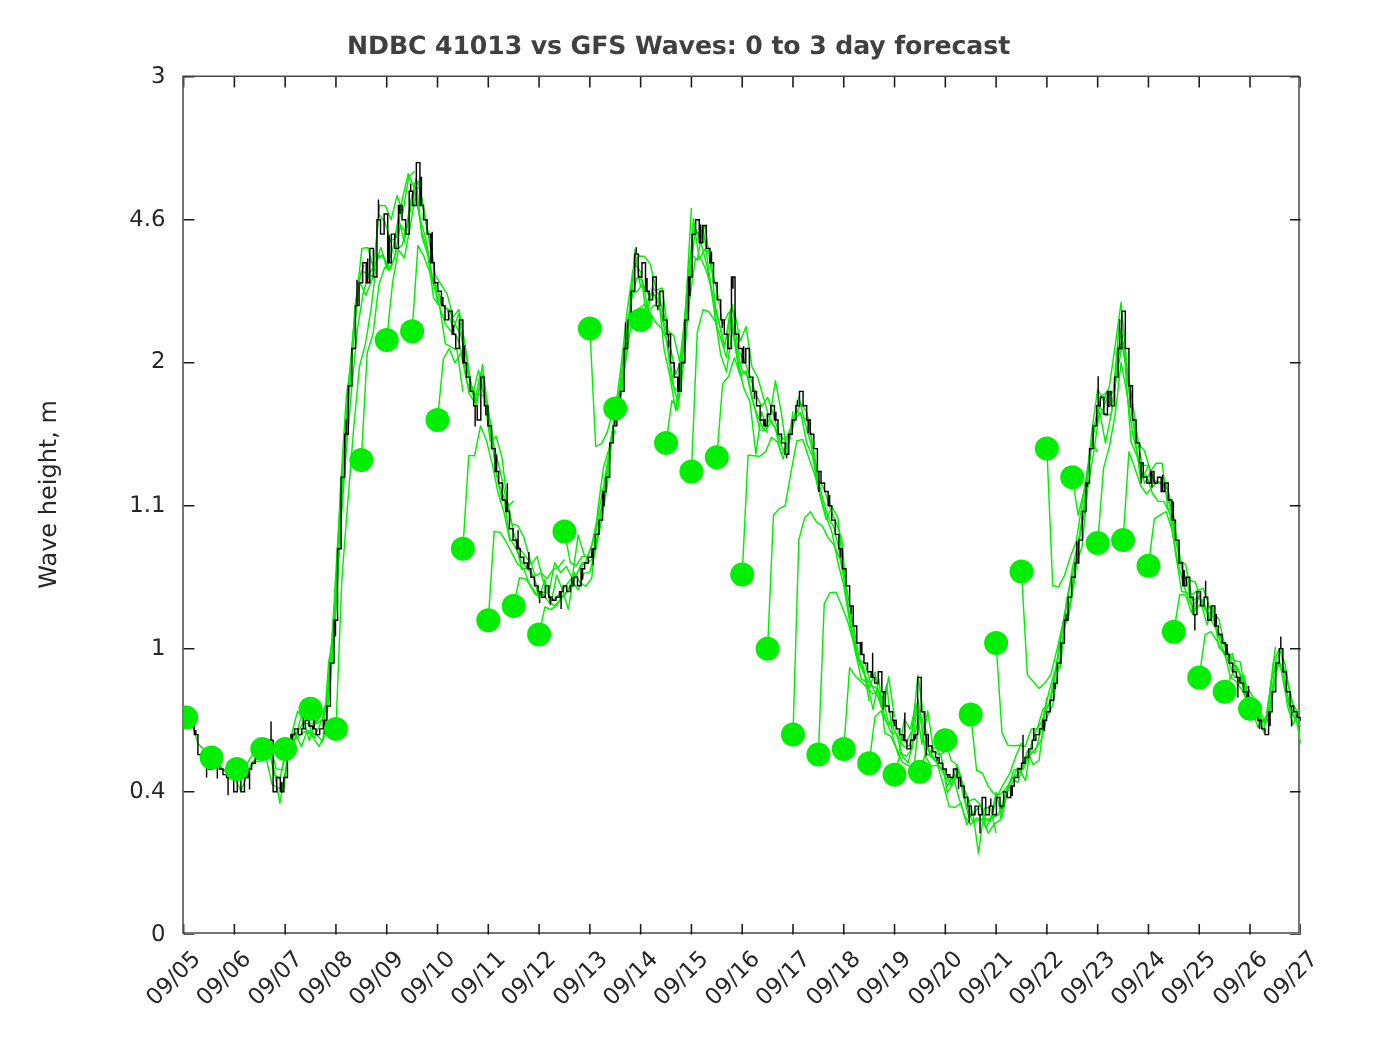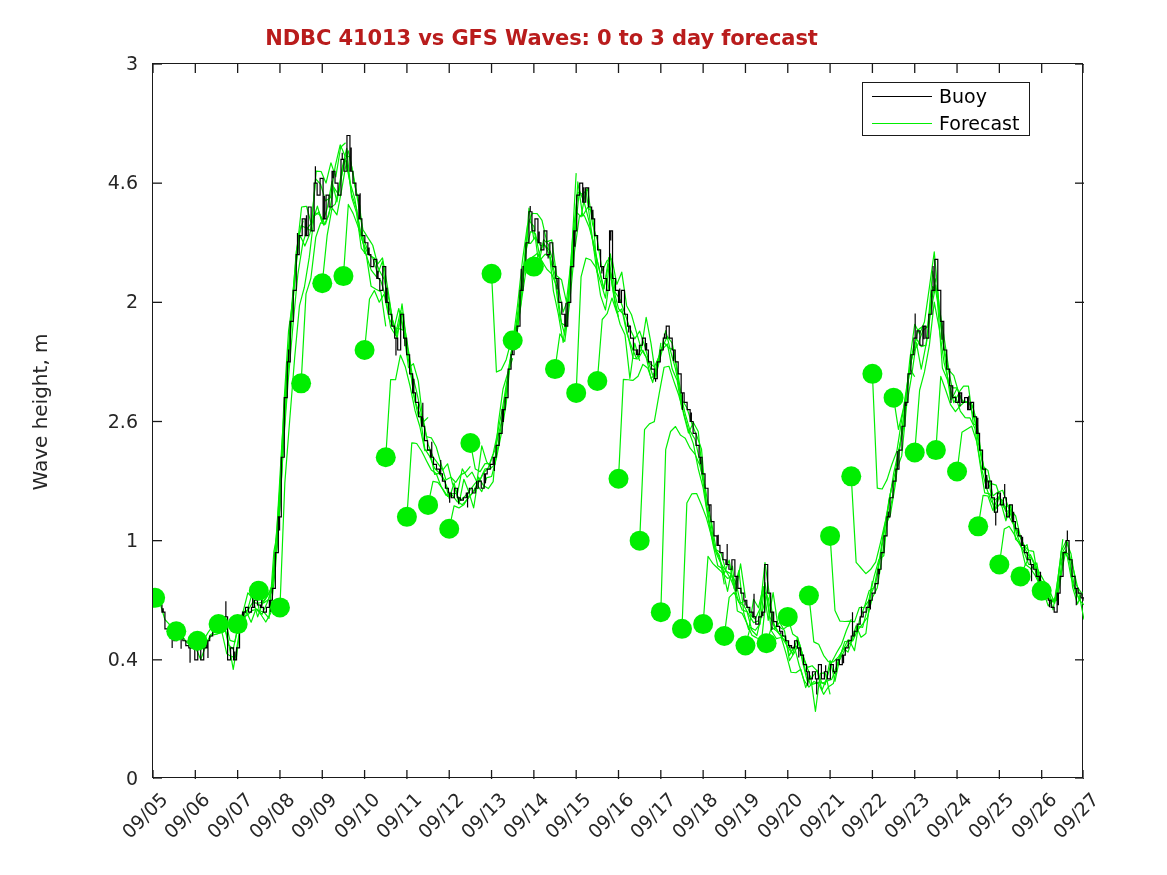--- a/index.html
+++ b/index.html
@@ -20,23 +20,24 @@
     background: #ffffff;
   }
   #chart-title {
     position: absolute;
     left: 0;
     top: 26px;
     width: 1083px;
     text-align: center;
     font-size: 21px;
     font-weight: bold;
-    color: #b91c1c;
+    color: #404040;
     letter-spacing: -0.1px;
     font-family: "DejaVu Sans", sans-serif;
+    padding-left: 24px;
   }
   #ylabel {
     position: absolute;
     left: -190px;
     top: 400px;
     width: 460px;
     text-align: center;
     font-size: 20px;
     color: #262626;
     transform: rotate(-90deg);
@@ -121,21 +122,21 @@
 <div id="figure">
 
   <div id="chart-title">NDBC 41013 vs GFS Waves: 0 to 3 day forecast</div>
 
   <div id="ylabel">Wave height, m</div>
 
   <div id="ytick-container">
       <div class="ytick-text" style="top: 778px;">0</div>
       <div class="ytick-text" style="top: 658.833px;">0.4</div>
       <div class="ytick-text" style="top: 539.667px;">1</div>
-      <div class="ytick-text" style="top: 420.5px;">2.6</div>
+      <div class="ytick-text" style="top: 420.5px;">1.1</div>
       <div class="ytick-text" style="top: 301.333px;">2</div>
       <div class="ytick-text" style="top: 182.167px;">4.6</div>
       <div class="ytick-text" style="top: 63px;">3</div>
     </div>
 
   <div id="xtick-container">
       <div class="xtick-text" style="left: 90px; top: 788px; width: 66px;">09/05</div>
       <div class="xtick-text" style="left: 132.318px; top: 788px; width: 66px;">09/06</div>
       <div class="xtick-text" style="left: 174.636px; top: 788px; width: 66px;">09/07</div>
       <div class="xtick-text" style="left: 216.955px; top: 788px; width: 66px;">09/08</div>
@@ -313,24 +314,14 @@
           <line x1="0" y1="238.33333333333337" x2="9" y2="238.33333333333337" stroke="#1a1a1a" stroke-width="1.3"></line>
           <line x1="931" y1="238.33333333333337" x2="922" y2="238.33333333333337" stroke="#1a1a1a" stroke-width="1.3"></line>
           <line x1="0" y1="119.16666666666663" x2="9" y2="119.16666666666663" stroke="#1a1a1a" stroke-width="1.3"></line>
           <line x1="931" y1="119.16666666666663" x2="922" y2="119.16666666666663" stroke="#1a1a1a" stroke-width="1.3"></line>
           <line x1="0" y1="0" x2="9" y2="0" stroke="#1a1a1a" stroke-width="1.3"></line>
           <line x1="931" y1="0" x2="922" y2="0" stroke="#1a1a1a" stroke-width="1.3"></line>
         </g>
     </svg>
   </div>
 
-  <div id="legend-box">
-      <div class="legend-row" style="top: 0px;">
-        <div class="legend-sample" style="border-top-width: 1.5px; border-top-color: rgb(0, 0, 0);"></div>
-        <div class="legend-label">Buoy</div>
-      </div>
-      <div class="legend-row" style="top: 27px;">
-        <div class="legend-sample" style="border-top-width: 1.5px; border-top-color: rgb(0, 238, 0);"></div>
-        <div class="legend-label">Forecast</div>
-      </div>
-    </div>
 
 </div>
 
 </body></html>

